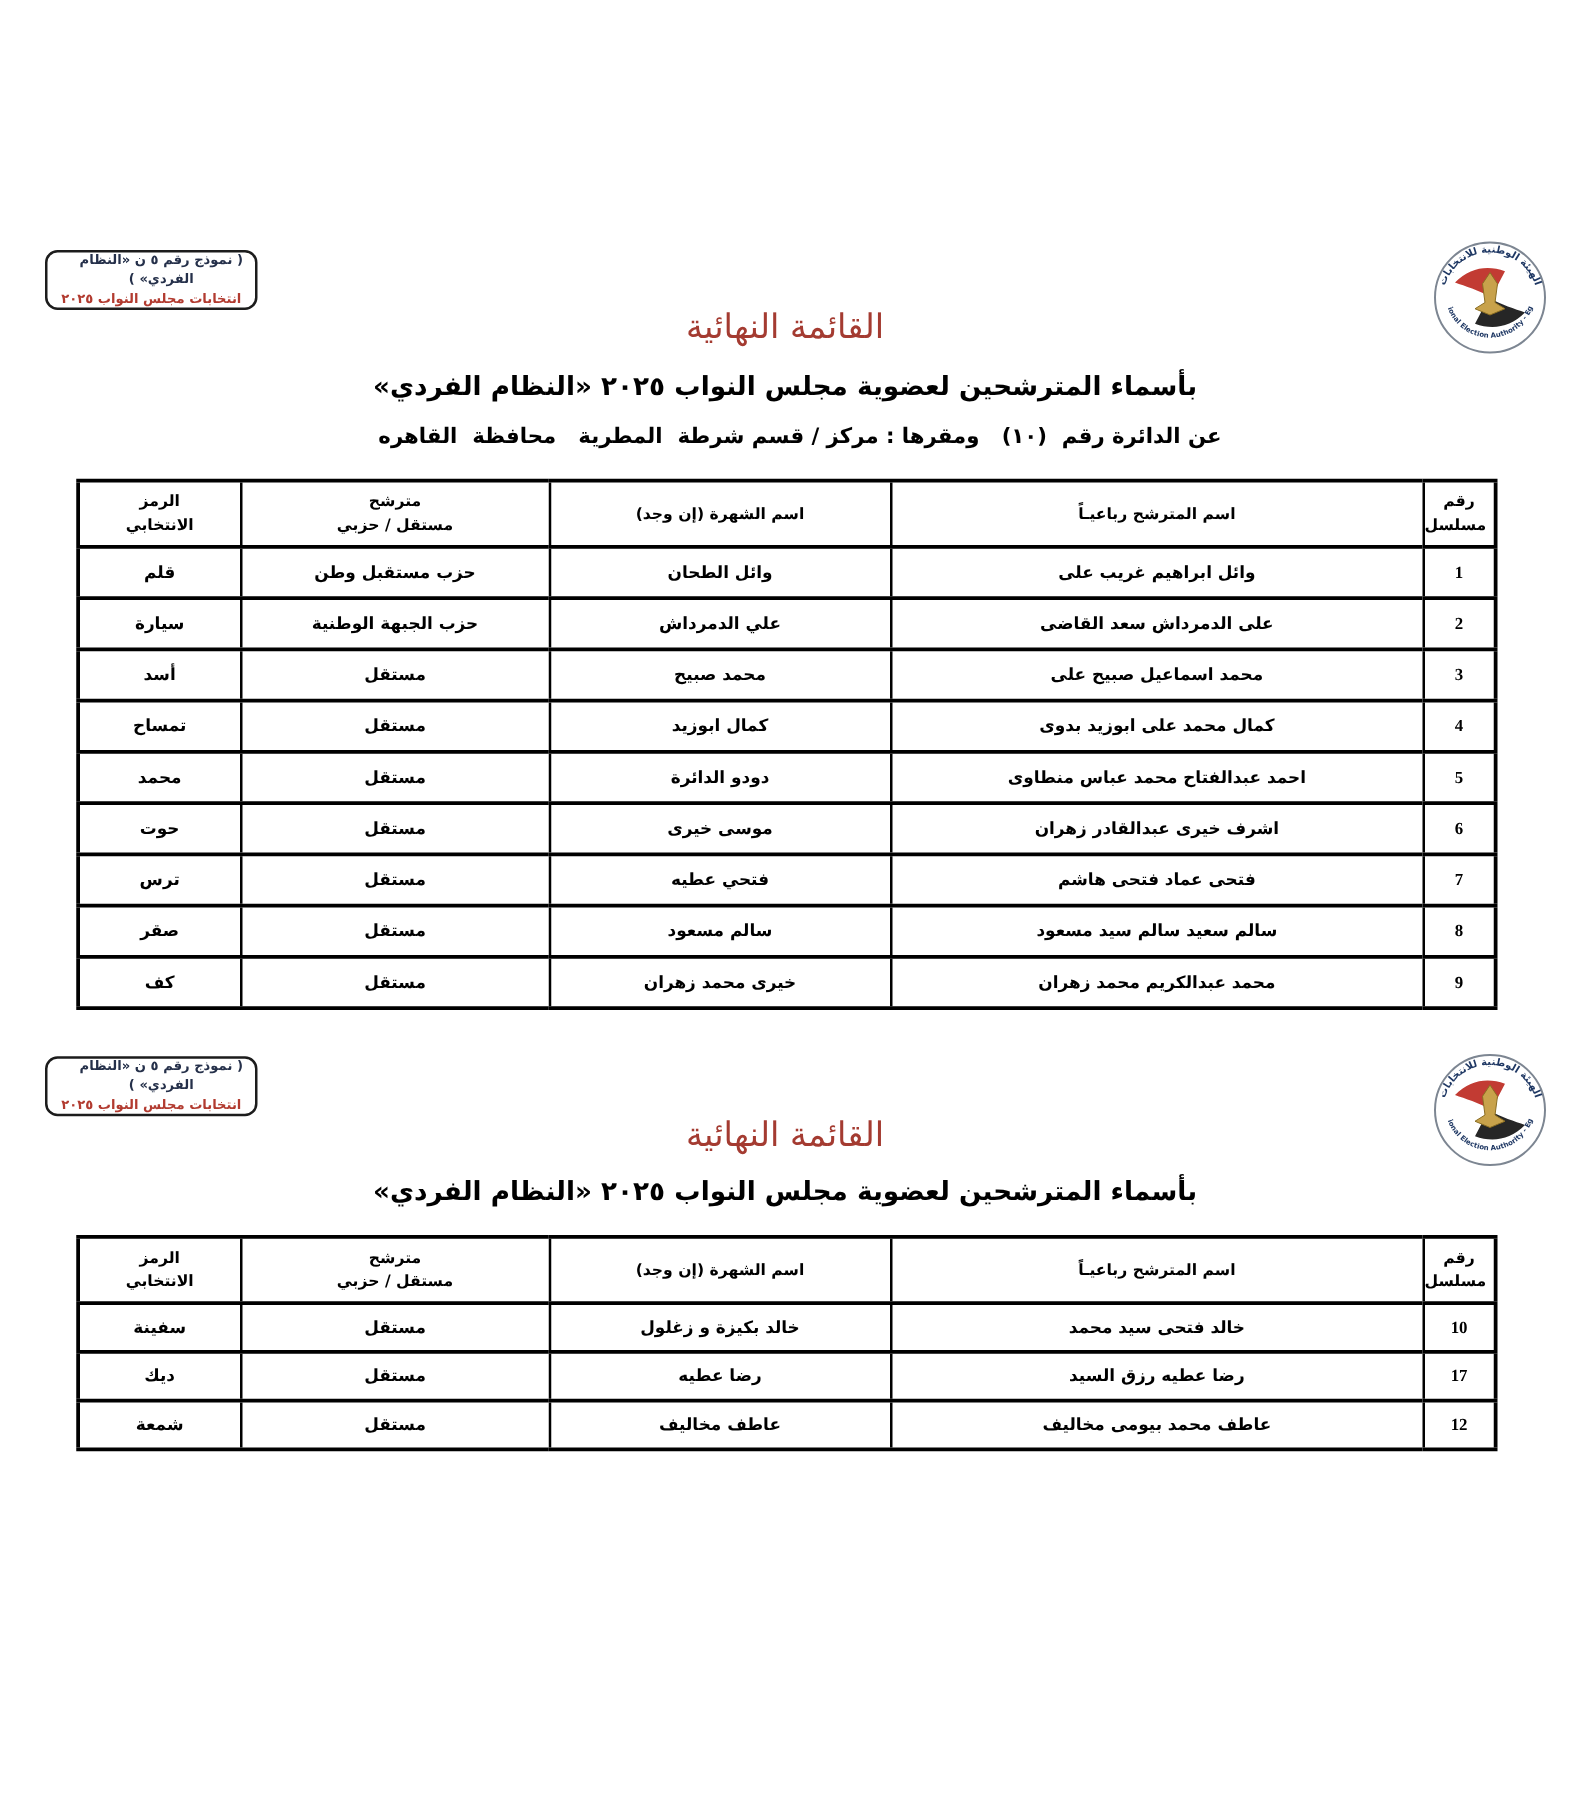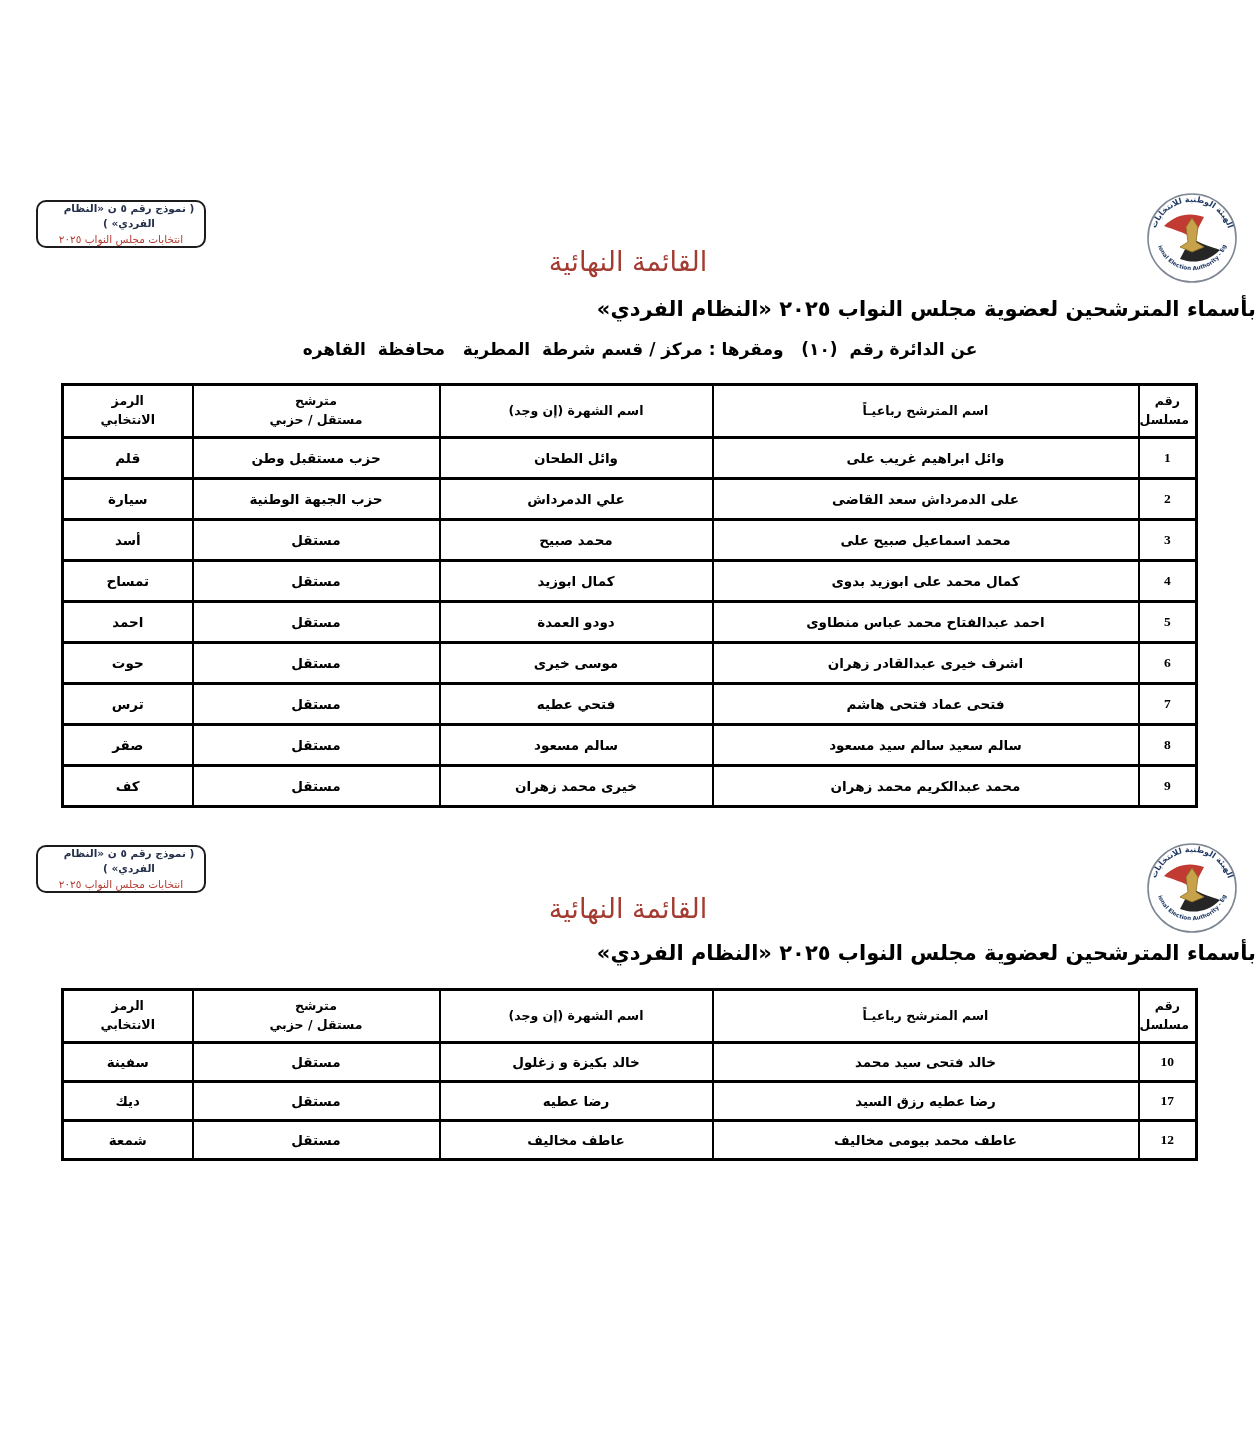--- a/index.html
+++ b/index.html
@@ -14,34 +14,34 @@
   
   .form-box{
     position:absolute;left:36px;width:166px;height:44px;
     border:2px solid #1c1c1c;border-radius:10px;
     display:flex;flex-direction:column;justify-content:center;align-items:center;
     text-align:center;background:#fff;
   }
   .fb1{top:200px;}
   .fb2{top:845px;}
   .form-box .l1{font-size:10.5px;font-weight:bold;color:#25304a;line-height:1.45;margin-left:16px;}
-  .form-box .l2{font-size:10.5px;font-weight:normal;color:#b23b30;line-height:1.45;}
+  .form-box .l2{font-size:10.5px;font-weight:bold;color:#b23b30;line-height:1.45;}
   
   .logo{position:absolute;left:1146px;width:92px;height:92px;}
   .lg1{top:192px;}
   .lg2{top:842px;}
   
   .doc-title{
     position:absolute;left:0;width:100%;text-align:center;
     color:#a43b31;font-size:27px;font-weight:normal;letter-spacing:0;
   }
   .t1{top:246px;}
   .t2{top:893px;}
   .doc-subtitle{
-    position:absolute;left:0;width:100%;text-align:right;
+    position:absolute;left:0;width:100%;text-align:center;
     color:#000;font-size:21px;font-weight:bold;
   }
   .s1{top:297px;}
   .s2{top:941px;}
   .district-line{
     position:absolute;left:0;width:100%;text-align:center;
     color:#000;font-size:17px;font-weight:bold;white-space:pre-wrap;padding-left:12px;
   }
   .d1{top:339px;}
   
@@ -152,23 +152,23 @@
           <tr>
             <td class="serial">4</td>
             <td>كمال محمد على ابوزيد بدوى</td>
             <td>كمال ابوزيد</td>
             <td>مستقل</td>
             <td>تمساح</td>
           </tr>
           <tr>
             <td class="serial">5</td>
             <td>احمد عبدالفتاح محمد عباس منطاوى</td>
-            <td>دودو العمدة</td>
-            <td>مستقل</td>
-            <td>احمد</td>
+            <td>دودو الدائرة</td>
+            <td>مستقل</td>
+            <td>محمد</td>
           </tr>
           <tr>
             <td class="serial">6</td>
             <td>اشرف خيرى عبدالقادر زهران</td>
             <td>موسى خيرى</td>
             <td>مستقل</td>
             <td>حوت</td>
           </tr>
           <tr>
             <td class="serial">7</td>

